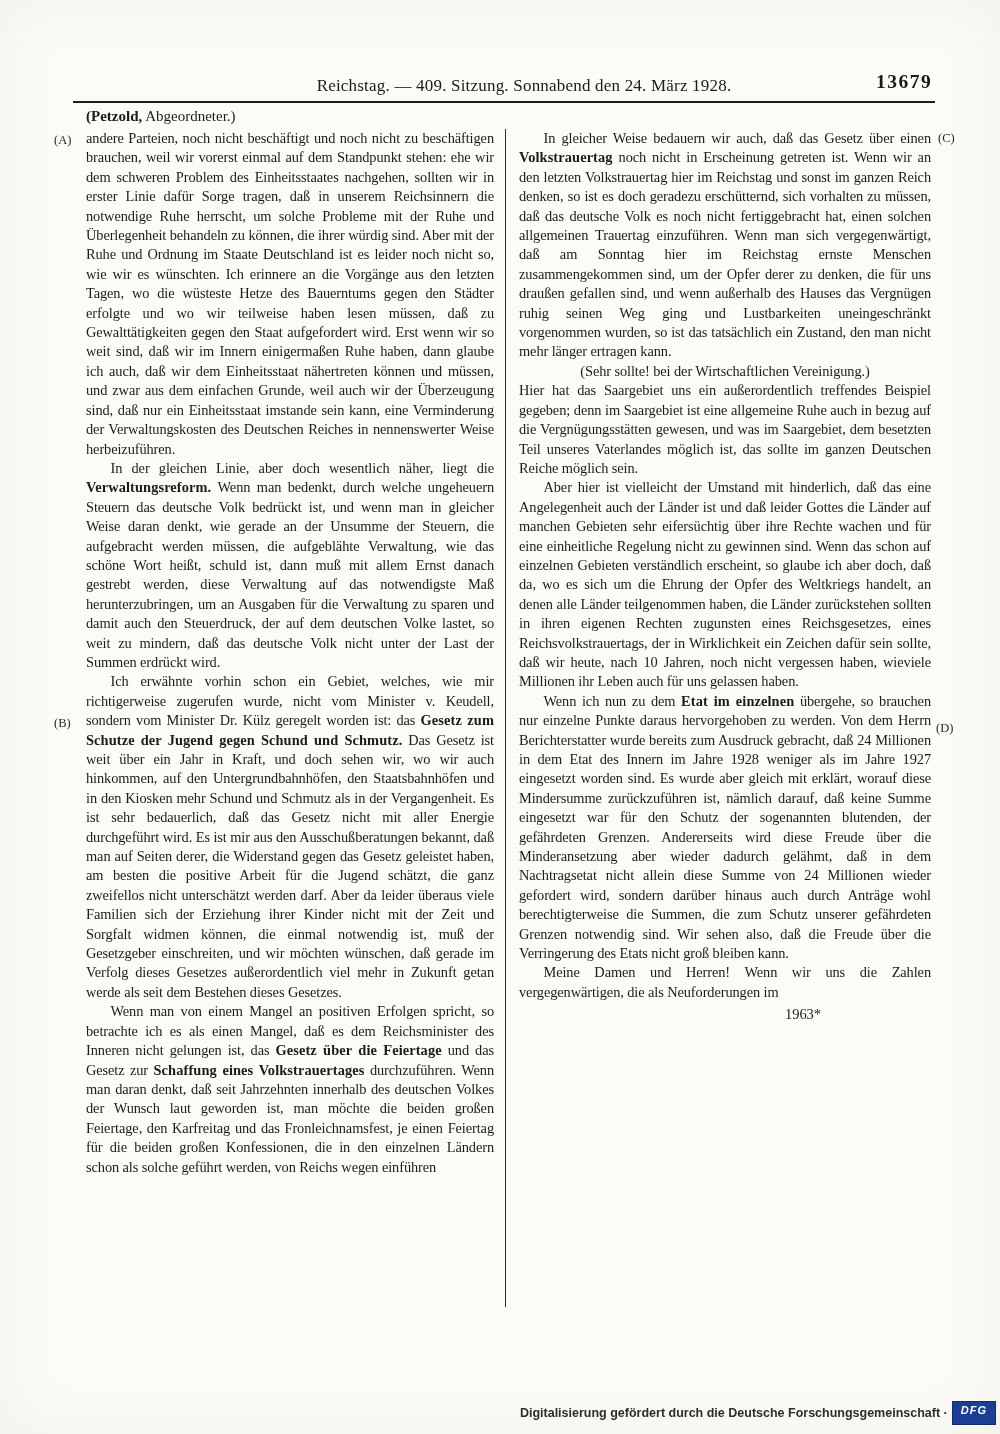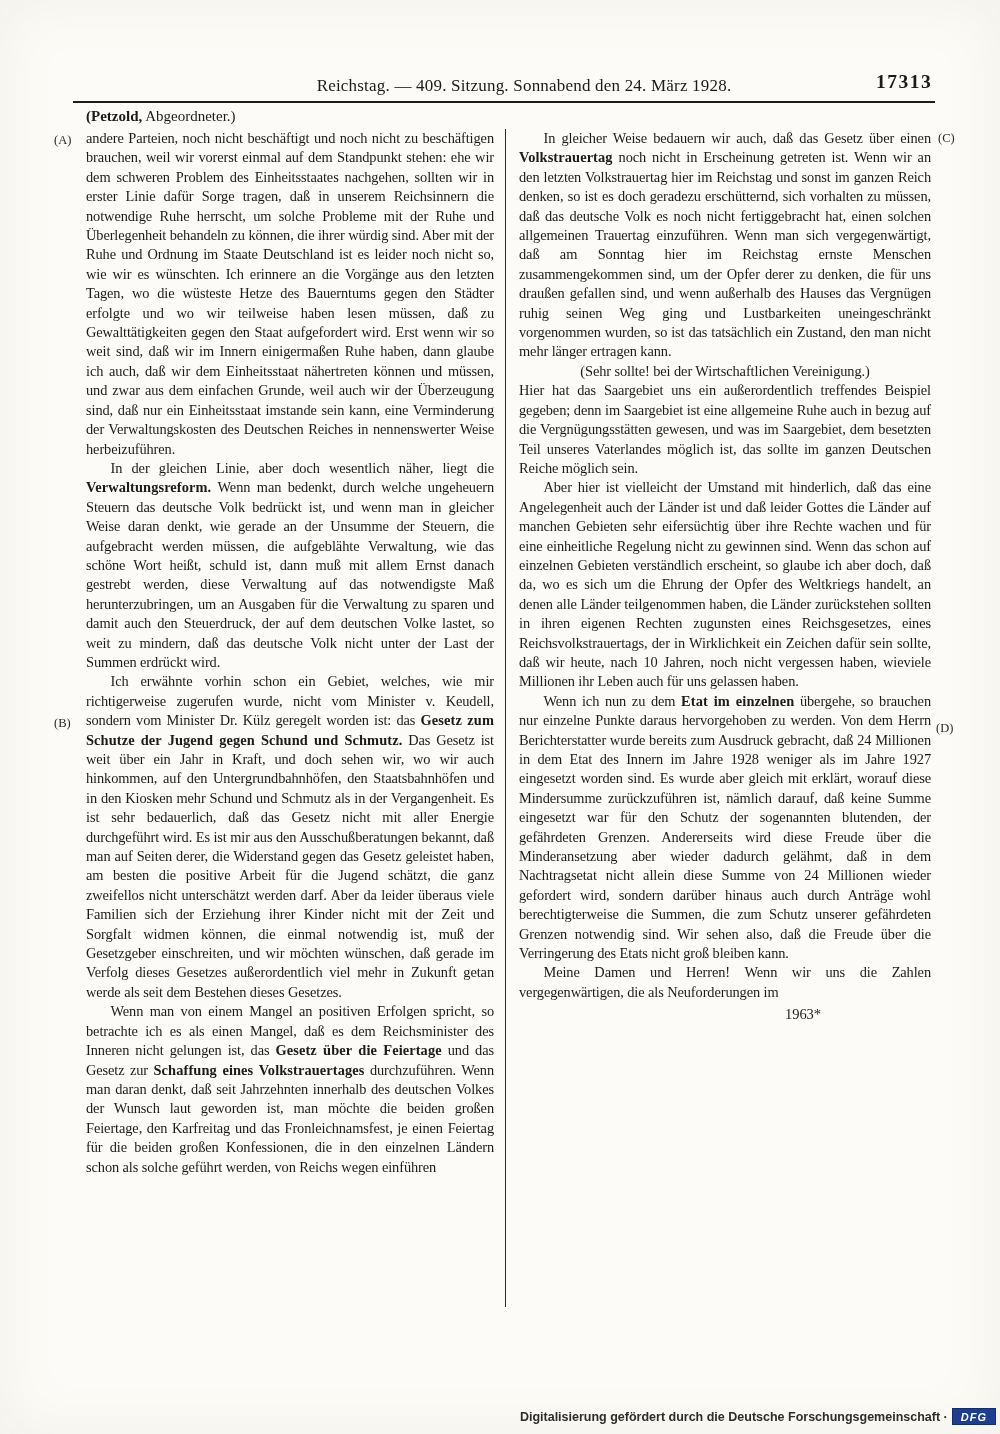--- a/index.html
+++ b/index.html
@@ -62,31 +62,31 @@
   }
   .footer {
     position: absolute; bottom: 9px; right: 4px;
     display: flex; align-items: center; gap: 4px;
     font-family: "Liberation Sans", "DejaVu Sans", sans-serif;
     font-size: 12.5px; font-weight: bold; color: #2e2d2b;
   }
   .dfg-logo {
     display: inline-block; background: #1c3e92; color: #ffffff;
     font-size: 11px; font-weight: bold; font-style: italic;
-    padding: 2px 8px 1px; letter-spacing: 1px;
+    padding: 2px 8px 8px; letter-spacing: 1px;
     border: 1px solid #142c68;
   }
 </style>
 </head>
 <body>
 
 <div class="page">
 
   <div class="header-title">Reichstag. — 409. Sitzung. Sonnabend den 24. März 1928.</div>
-  <div class="page-number">17313</div>
+  <div class="page-number">13679</div>
   <div class="header-rule"></div>
 
   <div class="speaker-line"><b>(Petzold,</b><span> Abgeordneter.)</span></div>
 
   <div class="margin-label label-a">(A)</div>
   <div class="margin-label label-b">(B)</div>
   <div class="margin-label label-c">(C)</div>
   <div class="margin-label label-d">(D)</div>
 
   <div class="columns">

